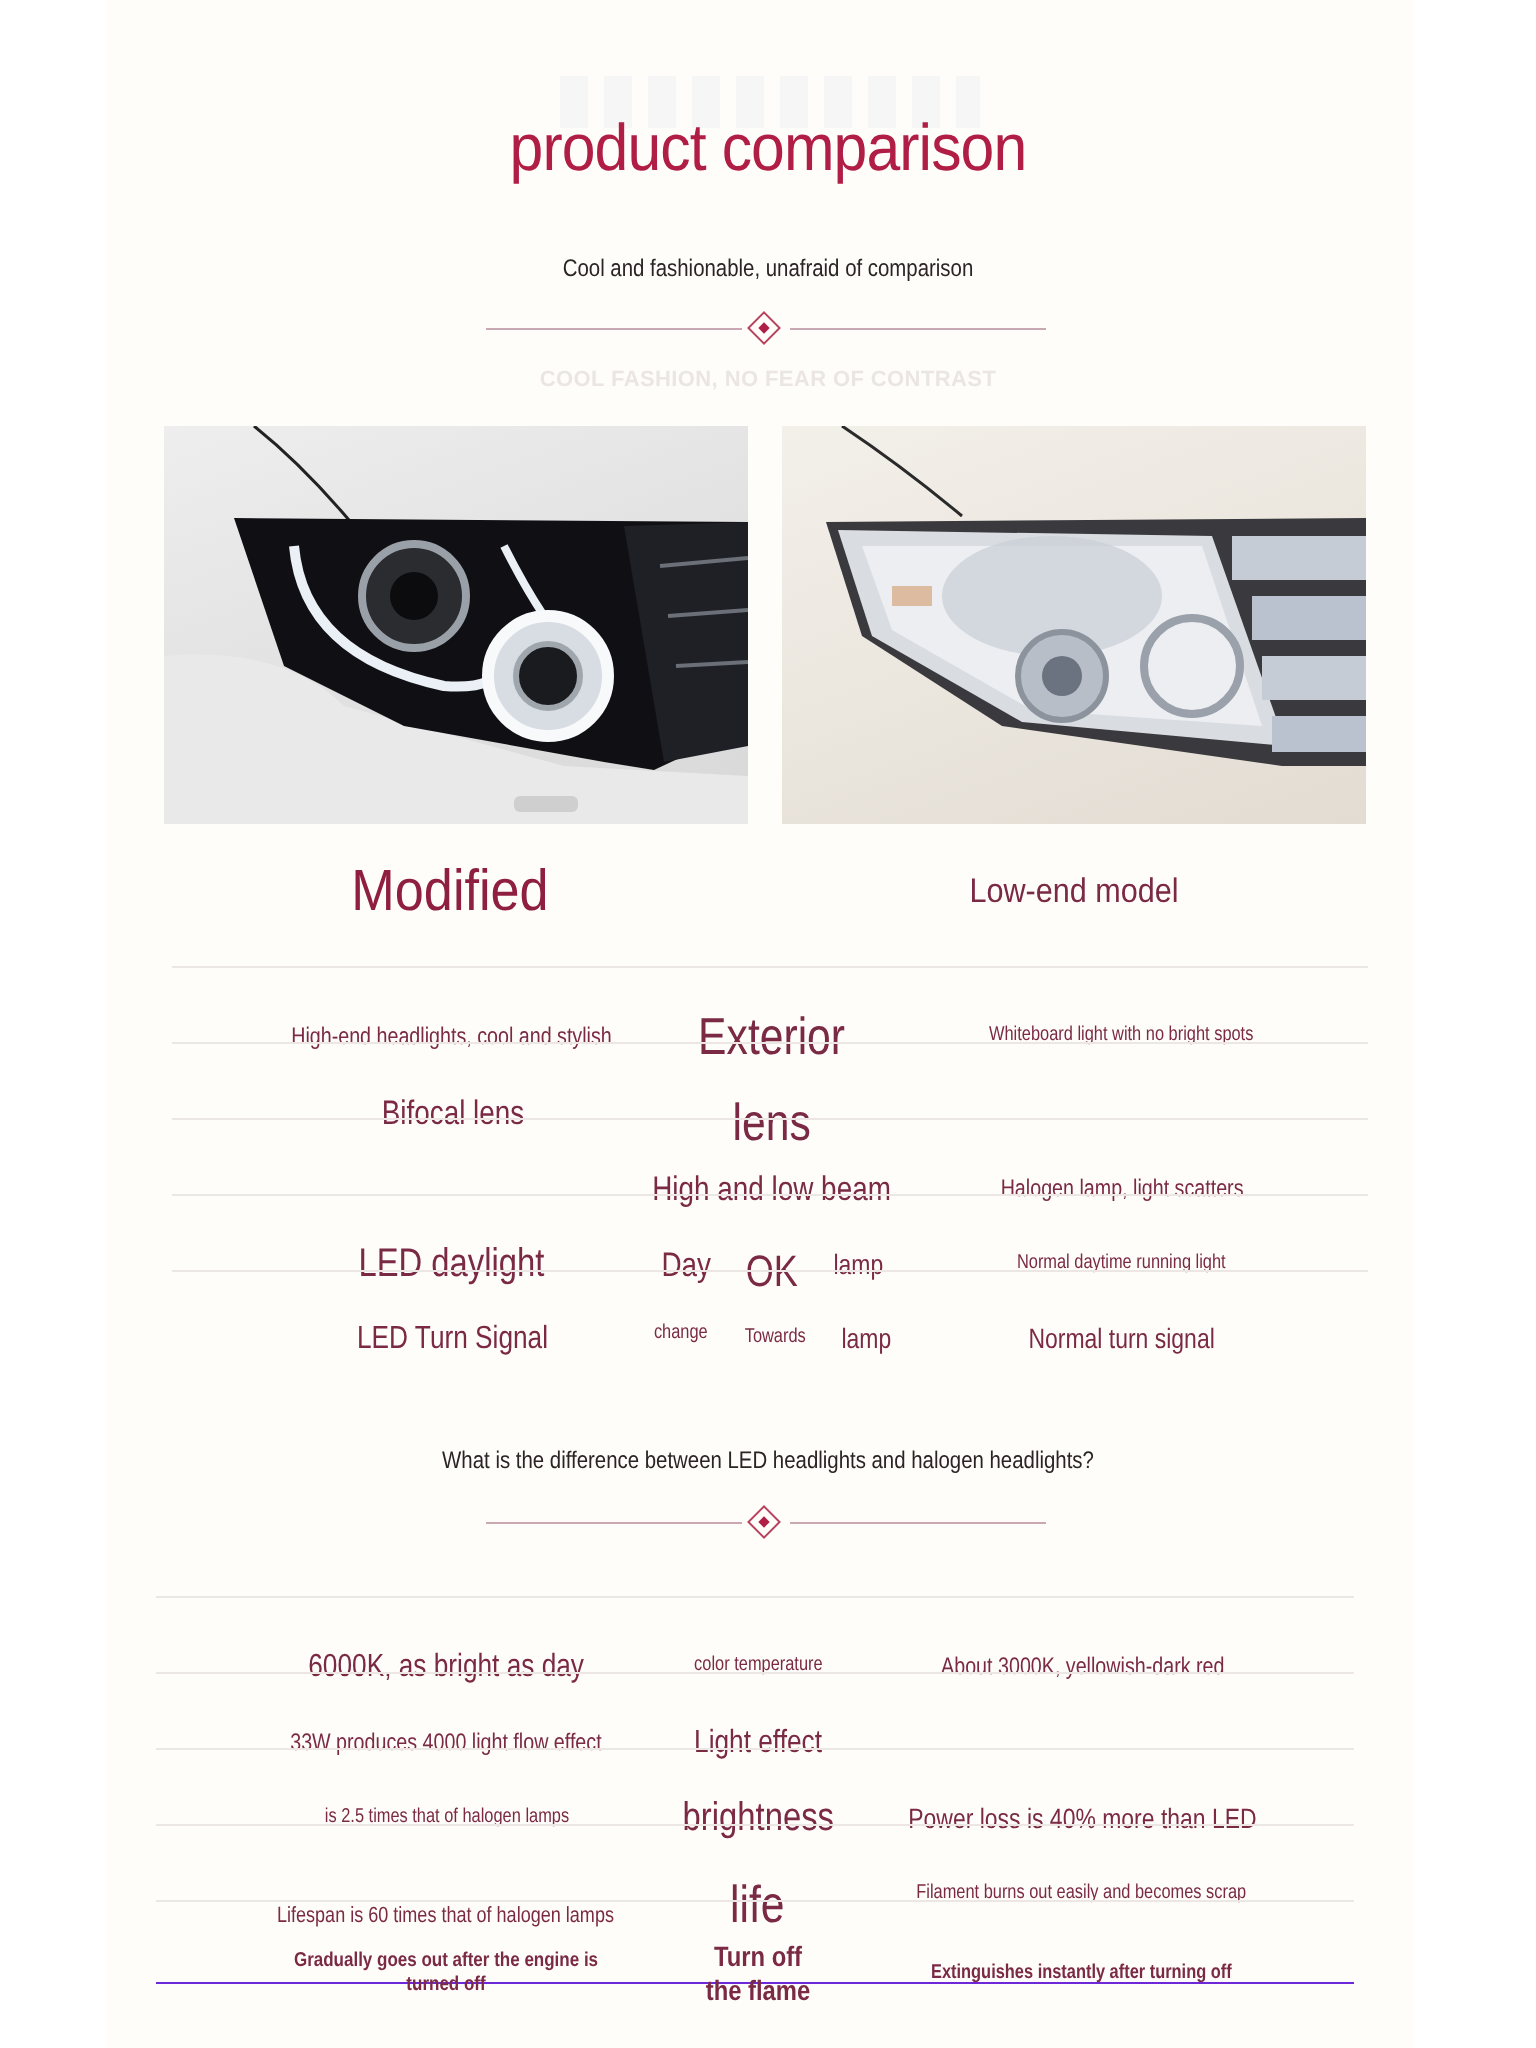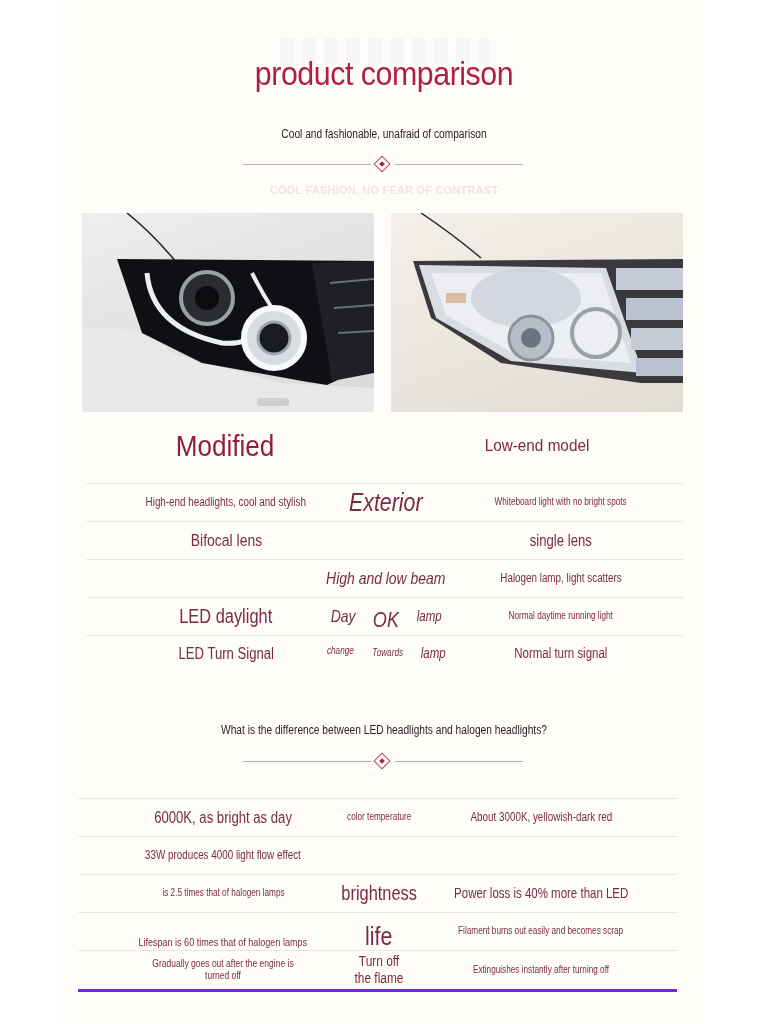--- a/index.html
+++ b/index.html
@@ -42,26 +42,26 @@
   .heading-row { position: absolute; top: 428px; left: 82px; width: 600px; height: 40px; }
   .heading-left { position: absolute; left: 0; width: 286px; text-align: center; top: 2px;
                   font-size: 29px; color: #8f1f40; transform: scaleX(0.9); }
   .heading-right { position: absolute; left: 310px; width: 290px; text-align: center; top: 8px;
                    font-size: 17px; color: #7a2a45; transform: scaleX(0.9); }
 
   .table { position: absolute; }
   .t1 { left: 86px; top: 483px; width: 598px; }
   .t2 { left: 78px; top: 798px; width: 599px; }
   .row { position: relative; border-top: 1px solid #ece6e4; height: 38px; }
-  .row.last { border-bottom: 3px solid #6d28d9; }
+  .row.last { border-bottom: 1px solid #6d28d9; font-weight: bold; }
   .t2 .row.tall { height: 42px; }
-  .cell { position: absolute; top: 0; height: 100%; display: flex; align-items: center; justify-content: center;
+  .cell { position: absolute; top: 16px; height: 100%; display: flex; align-items: center; justify-content: center;
           text-align: center; color: #7a2a45; line-height: 1.25; }
   .t1 .c-left { left: 0; width: 280px; }
-  .t1 .c-mid { left: 226px; width: 148px; font-style: italic; }
+  .t1 .c-mid { left: 226px; width: 148px; }
   .t1 .c-right { left: 360px; width: 230px; }
   .t2 .c-left { left: 20px; width: 250px; }
   .t2 .c-mid { left: 240px; width: 122px; text-align: center; }
   .t2 .c-right { left: 350px; width: 226px; }
 
   .narrow { display: inline-block; transform: scaleX(0.82); white-space: nowrap; }
   .fs10 { font-size: 10px; }
   .fs11 { font-size: 11px; align-items: flex-end; }
   .fs12 { font-size: 12px; }
   .fs14 { font-size: 14px; }
@@ -138,22 +138,22 @@
         <span class="narrow">Exterior</span>
       </div>
     <div class="cell c-right fs10">
         <span class="narrow">Whiteboard light with no bright spots</span>
       </div>
   </div>
   <div class="row">
     <div class="cell c-left fs17">
         <span class="narrow">Bifocal lens</span>
       </div>
-    <div class="cell c-right fs16">
-        <span class="narrow">single lens</span>
+    <div class="cell c-mid fs24" style="padding-top:10px;">
+        <span class="narrow">lens</span>
       </div>
   </div>
   <div class="row">
     <div class="cell c-mid fs17">
         <span class="narrow">High and low beam</span>
       </div>
     <div class="cell c-right fs12">
         <span class="narrow">Halogen lamp, light scatters</span>
       </div>
   </div>
@@ -201,20 +201,23 @@
         <span class="narrow">color temperature</span>
       </div>
     <div class="cell c-right fs12">
         <span class="narrow">About 3000K, yellowish-dark red</span>
       </div>
   </div>
   <div class="row">
     <div class="cell c-left fs12">
         <span class="narrow">33W produces 4000 light flow effect</span>
       </div>
+    <div class="cell c-mid fs16">
+        <span class="narrow">Light effect</span>
+      </div>
   </div>
   <div class="row">
     <div class="cell c-left fs10">
         <span class="narrow">is 2.5 times that of halogen lamps</span>
       </div>
     <div class="cell c-mid fs20">
         <span class="narrow">brightness</span>
       </div>
     <div class="cell c-right fs14">
         <span class="narrow">Power loss is 40% more than LED</span>

